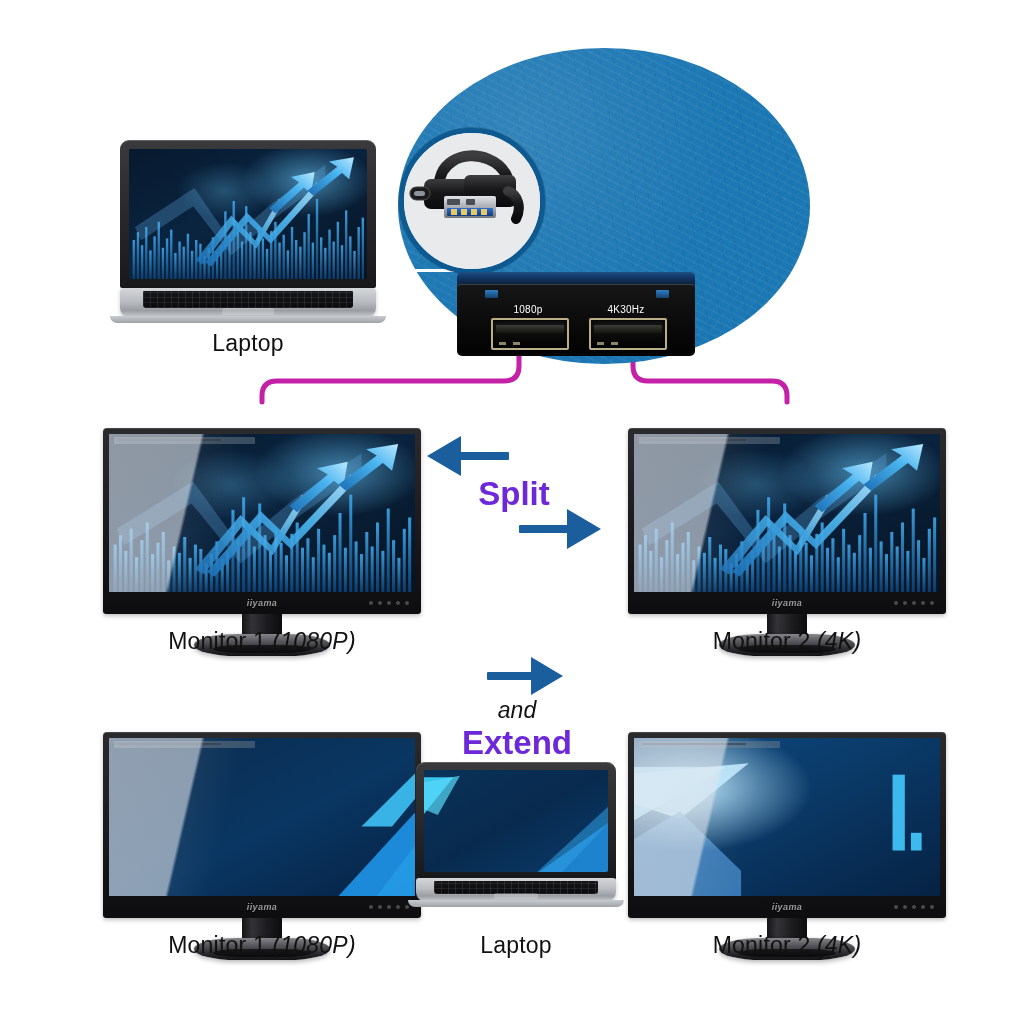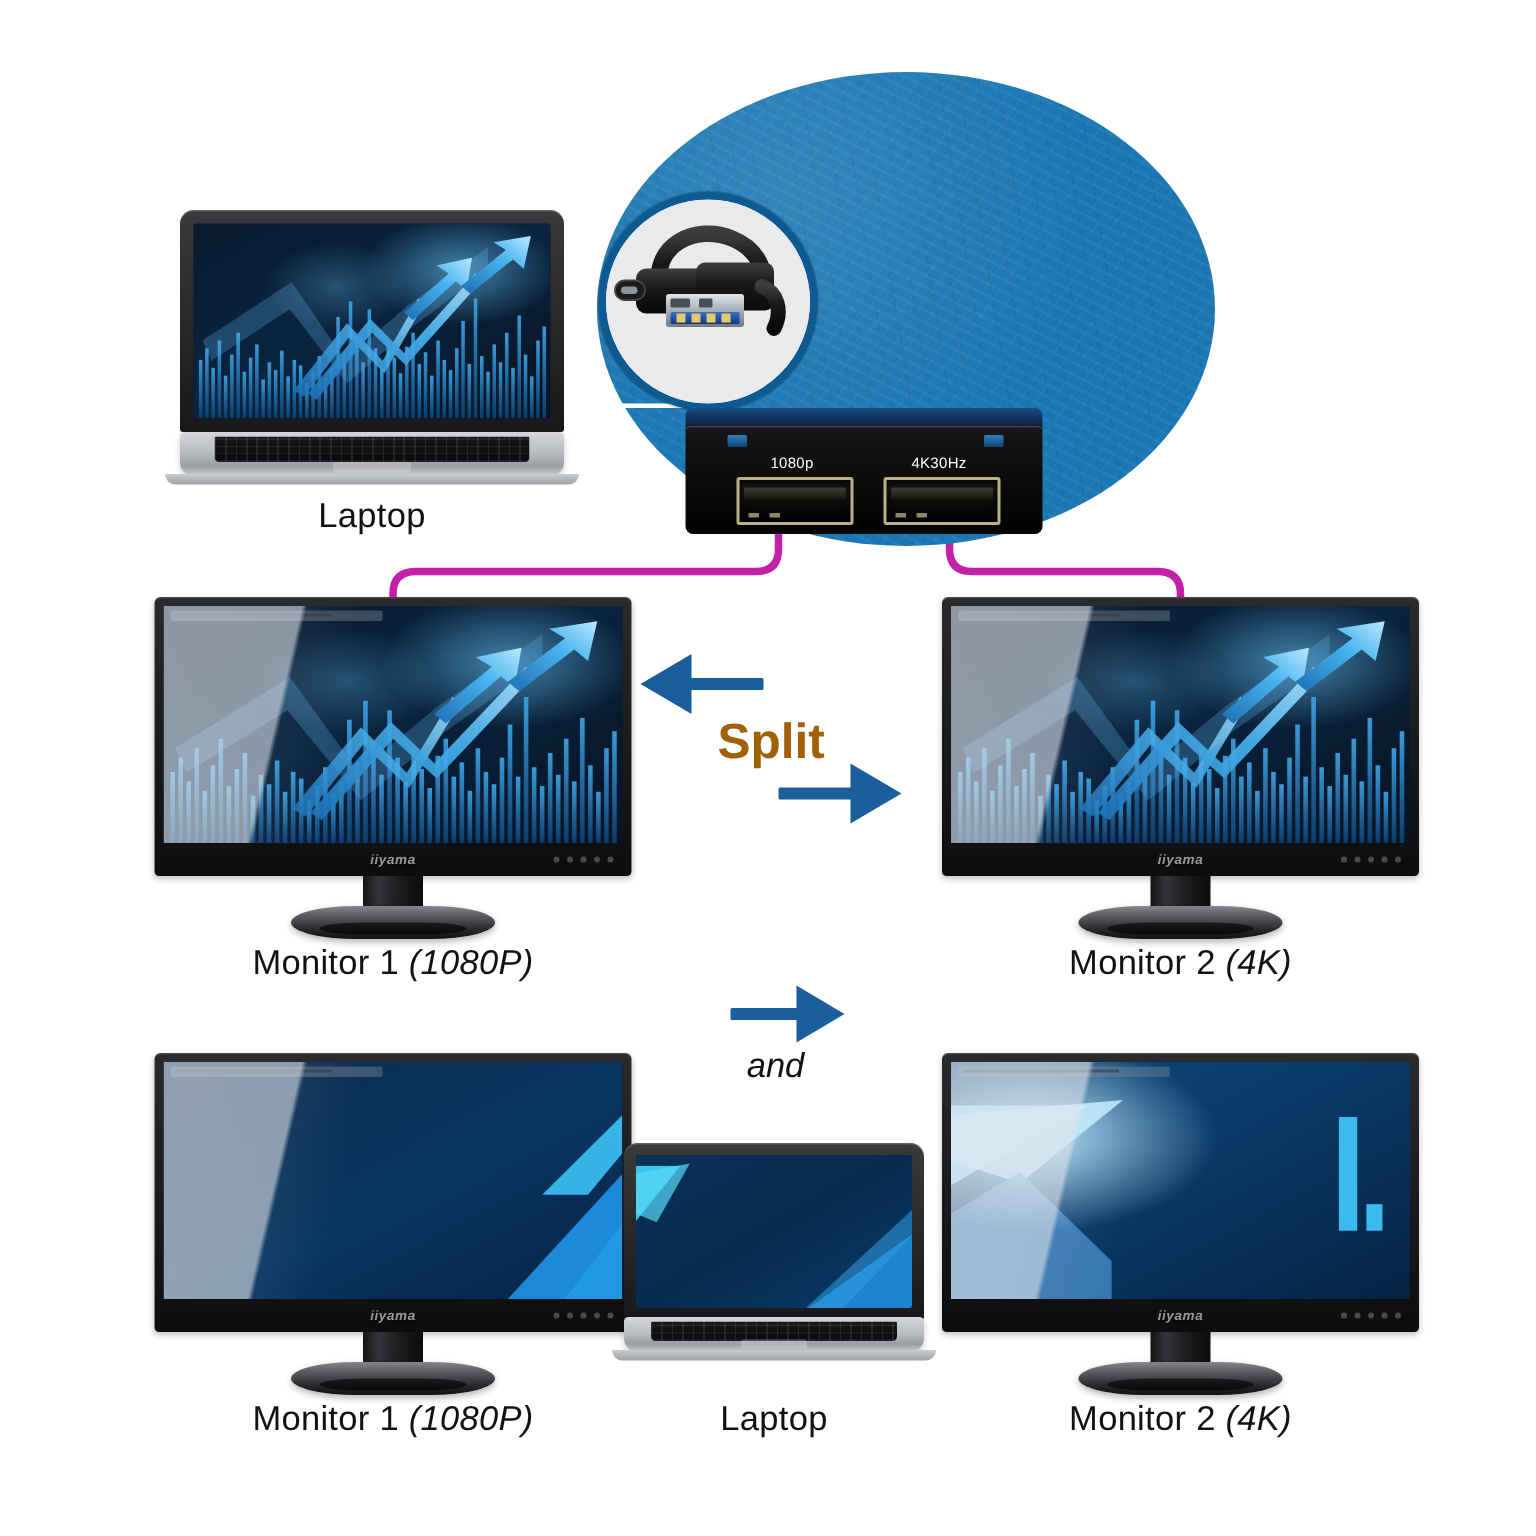--- a/index.html
+++ b/index.html
@@ -85,21 +85,21 @@
   }
   .adp-led{
     position:absolute;width:13px;height:8px;border-radius:1px;
     background:linear-gradient(180deg,#2e7fc4,#14426d);
   }
 
   
   .cable-svg{position:absolute;left:0;top:0;width:1024px;height:1024px;pointer-events:none;}
 
   
-  .monitor{position:absolute;}
+  .monitor{position:absolute;margin-top:30px;}
   .mon-bezel{
     position:absolute;left:0;top:0;right:0;
     background:linear-gradient(180deg,#2b2b2d 0%,#1a1a1c 55%,#0d0d0f 100%);
     border-radius:4px 4px 3px 3px;
     box-shadow:inset 0 1px 0 rgba(255,255,255,.14), 0 2px 4px rgba(0,0,0,.25);
   }
   .mon-screen{
     position:absolute;overflow:hidden;background:#061424;
   }
   .mon-chin{
@@ -170,21 +170,21 @@
     background:rgba(255,255,255,.22);border-radius:2px;
   }
   .lt-foot{
     position:absolute;left:-4%;right:-4%;bottom:-5px;height:7px;
     background:linear-gradient(180deg,#c8cbcf,#9fa2a7);
     border-radius:0 0 9px 9px;
   }
 
   
   .word{
-    position:absolute;color:#a16207;font-weight:700;white-space:nowrap;text-align:center;
+    position:absolute;color:#6d28d9;font-weight:700;white-space:nowrap;text-align:center;
   }
   .word-italic{
     position:absolute;color:#111;font-style:italic;font-weight:400;white-space:nowrap;text-align:center;
   }
 </style>
 </head>
 <body>
 
 <div class="stage">
 
@@ -553,14 +553,15 @@
       </div>
     </div>
     <div class="mon-neck" style="top:186px;width:40px;height:26px;"></div>
     <div class="mon-base" style="top:206px;width:136px;height:22px;"></div>
   </div>
   <div class="caption" style="left:628px;top:932px;width:318px;">
     <span>Monitor 2 </span><i>(4K)</i>
   </div>
 
   <div class="word-italic" style="left:462px;top:697px;width:110px;font-size:23px;">and</div>
+  <div class="word" style="left:437px;top:724px;width:160px;font-size:33px;">Extend</div>
 
 </div>
 
 </body></html>

